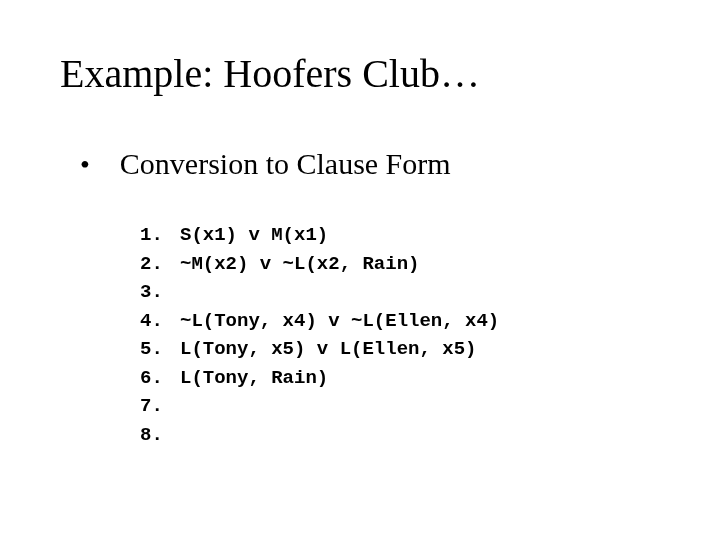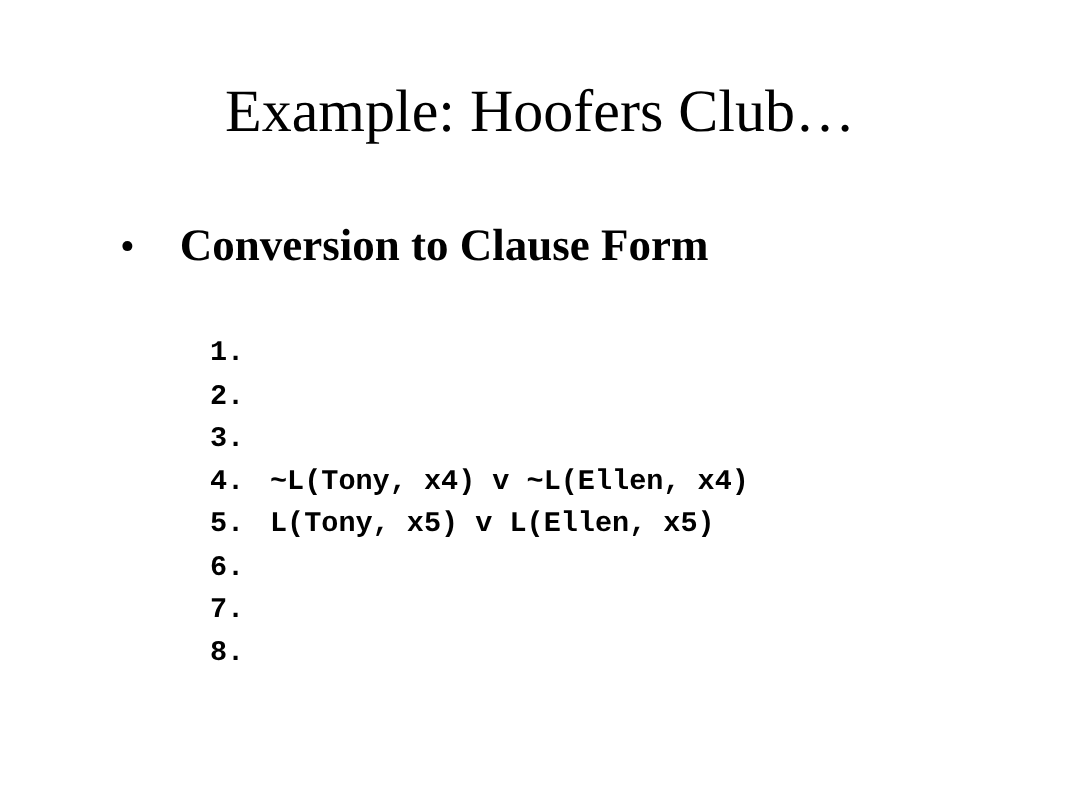--- a/index.html
+++ b/index.html
@@ -11,39 +11,38 @@
       width: 720px;
       height: 540px;
       background: #ffffff;
       font-family: "Times New Roman", Times, serif;
       color: #000000;
       padding: 40px 60px;
     }
     .title {
       font-size: 40px;
       font-weight: normal;
-      text-align: center;
       margin-top: 10px;
       margin-bottom: 50px;
     }
     .bullet-section {
       display: flex;
       align-items: flex-start;
       margin-left: 20px;
       margin-bottom: 40px;
     }
     .bullet {
       font-size: 28px;
       margin-right: 30px;
       line-height: 1;
       margin-top: 4px;
     }
     .subtitle {
       font-size: 30px;
-      font-weight: bold;
+      font-weight: normal;
     }
     .clause-list {
       margin-left: 80px;
       font-family: "Courier New", Courier, monospace;
       font-size: 19px;
       font-weight: bold;
       line-height: 1.5;
     }
     .clause-item {
       display: flex;
@@ -59,37 +58,40 @@
 <h1 class="title">Example: Hoofers Club…</h1>
 
 <div class="bullet-section">
   <span class="bullet">•</span>
   <span class="subtitle">Conversion to Clause Form</span>
 </div>
 
 <div class="clause-list">
   <div class="clause-item">
     <span class="clause-num">1.</span>
+    <span>S(x1) v M(x1)</span>
   </div>
   <div class="clause-item">
     <span class="clause-num">2.</span>
+    <span>~M(x2) v ~L(x2, Rain)</span>
   </div>
   <div class="clause-item">
     <span class="clause-num">3.</span>
   </div>
   <div class="clause-item">
     <span class="clause-num">4.</span>
     <span>~L(Tony, x4) v ~L(Ellen, x4)</span>
   </div>
   <div class="clause-item">
     <span class="clause-num">5.</span>
     <span>L(Tony, x5) v L(Ellen, x5)</span>
   </div>
   <div class="clause-item">
     <span class="clause-num">6.</span>
+    <span>L(Tony, Rain)</span>
   </div>
   <div class="clause-item">
     <span class="clause-num">7.</span>
   </div>
   <div class="clause-item">
     <span class="clause-num">8.</span>
   </div>
 </div>
 
 </body></html>

